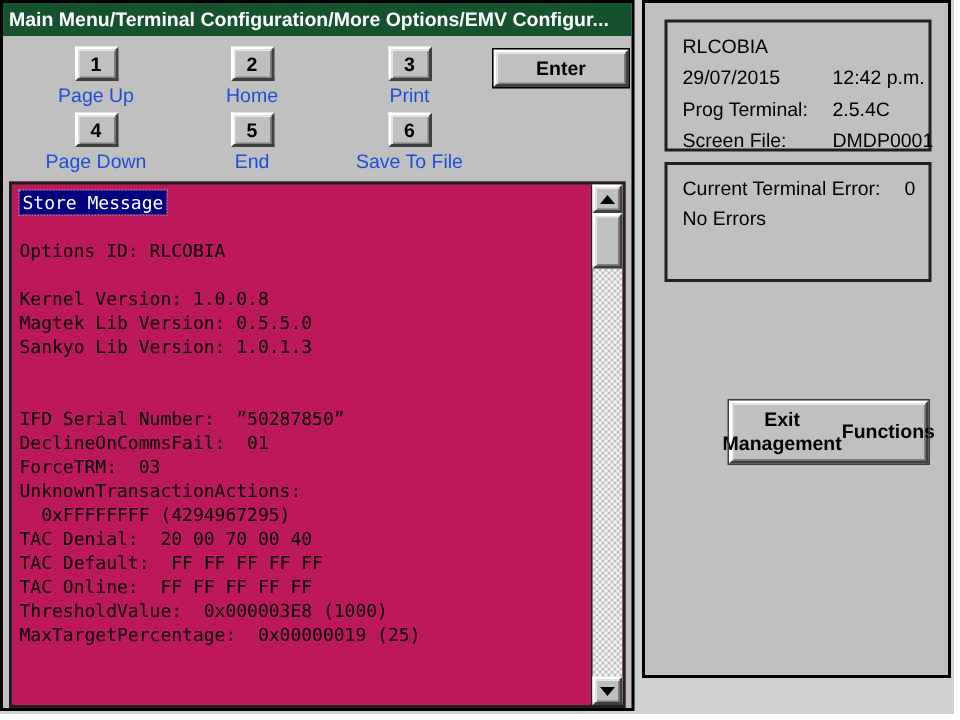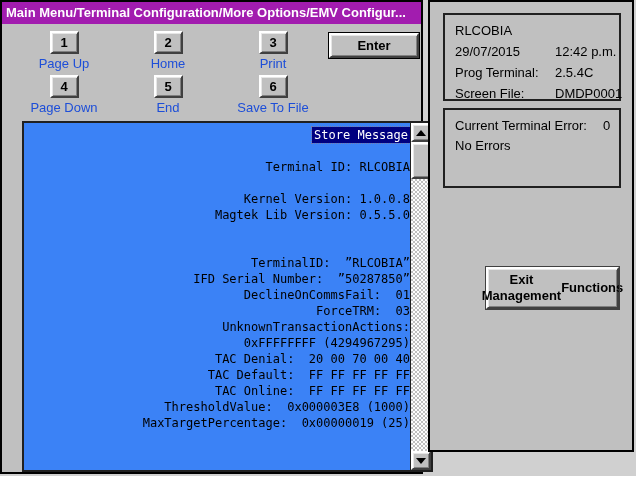--- a/index.html
+++ b/index.html
@@ -3,21 +3,21 @@
 <meta charset="utf-8">
 <style>
   * { margin:0; padding:0; box-sizing:border-box; }
   html,body { width:640px; height:480px; }
   body { font-family:"Liberation Sans", sans-serif; background:#ffffff; position:relative; overflow:hidden; }
   .desktop { position:absolute; left:0; top:0; width:636px; height:476px; background:#d0d0d0; }
 
   
   .left-window { position:absolute; left:0; top:0; width:423px; height:474px;
     background:#c0c0c0; border:2px solid #000000; }
-  .title-bar { position:absolute; left:0; top:0; right:0; height:22px; background:#a21caf;
+  .title-bar { position:absolute; left:0; top:0; right:0; height:22px; background:#14532d;
     color:#ffffff; font-size:13px; font-weight:bold; line-height:22px; padding-left:4px;
     white-space:nowrap; overflow:hidden; }
 
   
   .keypad-row { position:absolute; left:0; width:419px; height:46px; }
   .keypad-row.row1 { top:29px; }
   .keypad-row.row2 { top:73px; }
   .key-cell { position:absolute; top:0; width:110px; display:flex; flex-direction:column; align-items:center; }
   .keypad-row .key-cell:nth-child(1){ left:7px; }
   .keypad-row .key-cell:nth-child(2){ left:111px; }
@@ -25,22 +25,22 @@
   .bevel { background:#c0c0c0; border:2px solid; border-color:#ffffff #404040 #404040 #ffffff;
     box-shadow: inset 1px 1px 0 #e6e6e6, inset -1px -1px 0 #808080; }
   .key-btn { width:29px; height:23px; font-size:13px; font-weight:bold;
     display:flex; align-items:center; justify-content:center; cursor:default; }
   .key-label { font-size:13px; color:#1d4ed8; margin-top:2px; white-space:nowrap; }
   .enter-btn { position:absolute; left:327px; top:31px; width:90px; height:25px;
     outline:1px solid #000; font-size:13px; font-weight:bold;
     display:flex; align-items:center; justify-content:center; }
 
   
-  .log-view { position:absolute; left:20px; top:119px; width:411px; height:351px;
-    background:#3b82f6; border:2px solid #202020; overflow:hidden;text-align:right; }
+  .log-view { position:absolute; left:4px; top:119px; width:411px; height:351px;
+    background:#be185d; border:2px solid #202020; overflow:hidden; }
   .log-content { position:absolute; left:0; top:0; right:21px; bottom:0; overflow:hidden;
     padding:4px 0 0 5px; font-family:"DejaVu Sans Mono", monospace; font-size:12px;
     line-height:16px; color:#000; }
   .log-line { min-height:16px; white-space:pre; }
   .selected-line { display:inline-block; background:#000080; color:#ffffff;
     outline:1px dotted #7a7aa8; padding:0 2px; }
 
   
   .scrollbar { position:absolute; right:0; top:0; bottom:0; width:21px;
     background-color:#c0c0c0;
@@ -117,27 +117,27 @@
       </div>
 
     <div class="enter-btn bevel">Enter</div>
 
     <div class="log-view">
       <div class="log-content">
         <div class="log-line"><span class="selected-line">Store Message</span></div>
         <div>
 
         <div class="log-line"></div>
-            <div class="log-line">Terminal ID: RLCOBIA</div>
+            <div class="log-line">Options ID: RLCOBIA</div>
             <div class="log-line"></div>
             <div class="log-line">Kernel Version: 1.0.0.8</div>
             <div class="log-line">Magtek Lib Version: 0.5.5.0</div>
+            <div class="log-line">Sankyo Lib Version: 1.0.1.3</div>
             <div class="log-line"></div>
             <div class="log-line"></div>
-            <div class="log-line">TerminalID:  ”RLCOBIA”</div>
             <div class="log-line">IFD Serial Number:  ”50287850”</div>
             <div class="log-line">DeclineOnCommsFail:  01</div>
             <div class="log-line">ForceTRM:  03</div>
             <div class="log-line">UnknownTransactionActions:</div>
             <div class="log-line">  0xFFFFFFFF (4294967295)</div>
             <div class="log-line">TAC Denial:  20 00 70 00 40</div>
             <div class="log-line">TAC Default:  FF FF FF FF FF</div>
             <div class="log-line">TAC Online:  FF FF FF FF FF</div>
             <div class="log-line">ThresholdValue:  0x000003E8 (1000)</div>
             <div class="log-line">MaxTargetPercentage:  0x00000019 (25)</div>

